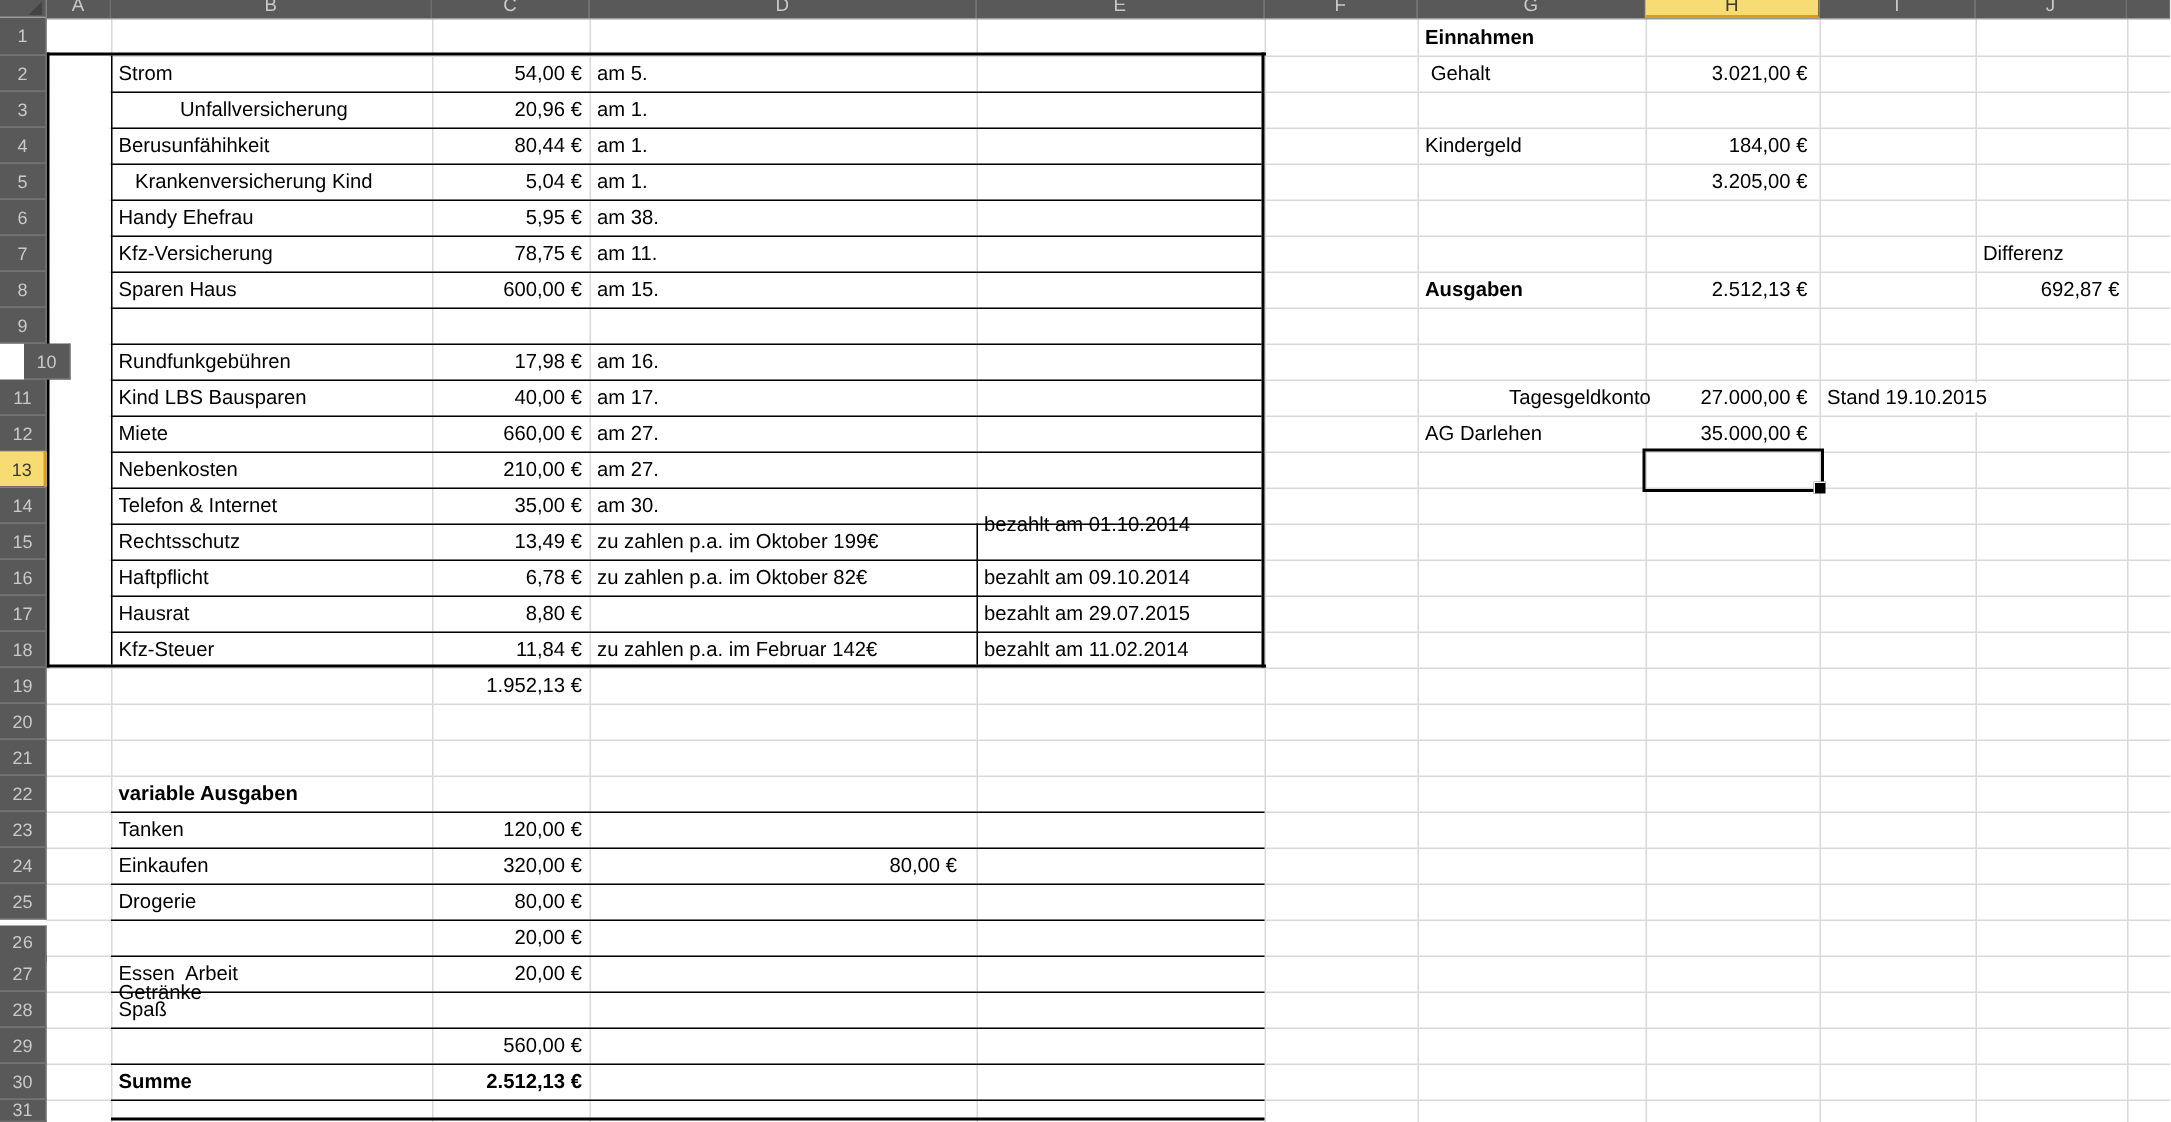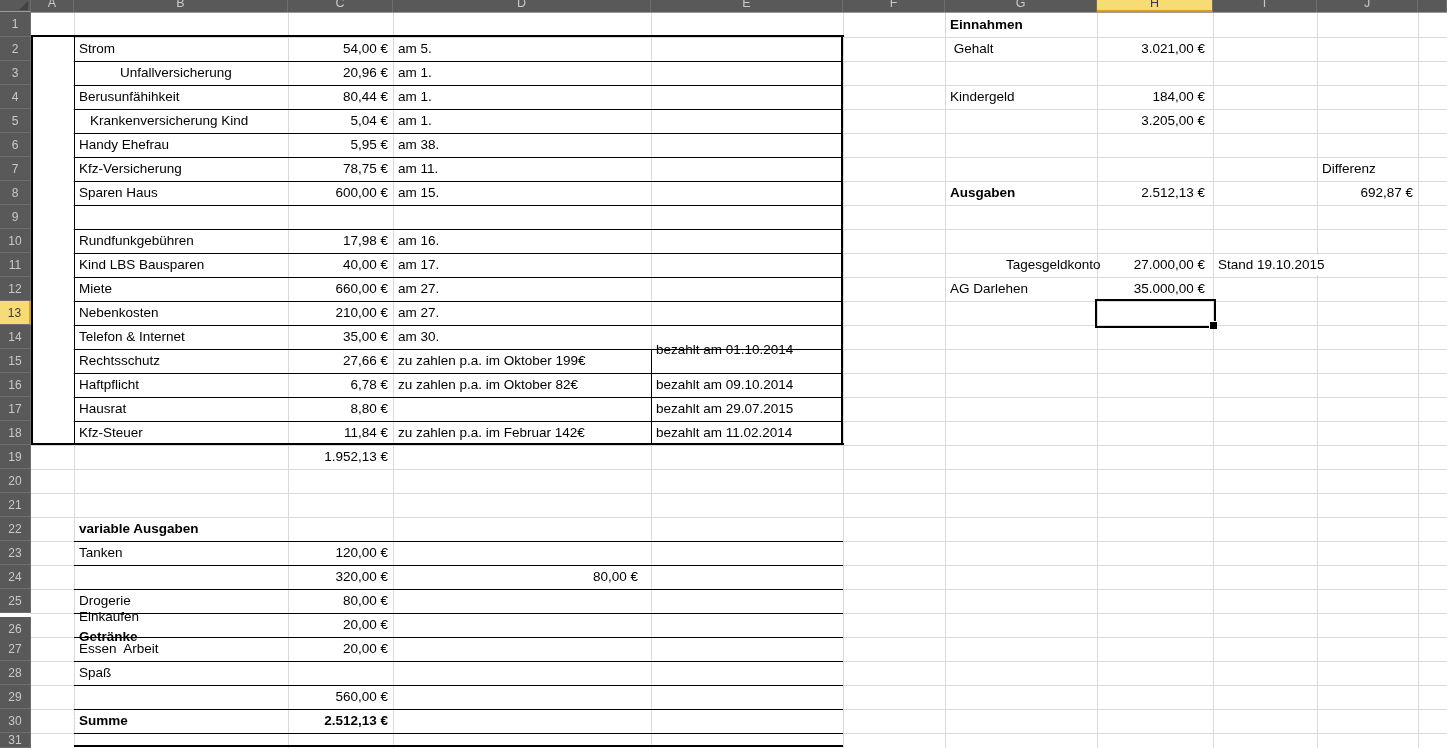--- a/index.html
+++ b/index.html
@@ -176,44 +176,44 @@
     <div class="cell" style="top: 277px; height: 24px; line-height: 24px; left: 398px;">am 27.</div>
     <div class="cell" style="top: 277px; height: 24px; line-height: 24px; left: 950px;">AG Darlehen</div>
     <div class="cell right" style="top: 277px; height: 24px; line-height: 24px; right: 242px;">35.000,00 €</div>
     <div class="cell" style="top: 301px; height: 24px; line-height: 24px; left: 79px;">Nebenkosten</div>
     <div class="cell right" style="top: 301px; height: 24px; line-height: 24px; right: 1059px;">210,00 €</div>
     <div class="cell" style="top: 301px; height: 24px; line-height: 24px; left: 398px;">am 27.</div>
     <div class="cell" style="top: 325px; height: 24px; line-height: 24px; left: 79px;">Telefon &amp; Internet</div>
     <div class="cell right" style="top: 325px; height: 24px; line-height: 24px; right: 1059px;">35,00 €</div>
     <div class="cell" style="top: 325px; height: 24px; line-height: 24px; left: 398px;">am 30.</div>
     <div class="cell" style="top: 349px; height: 24px; line-height: 24px; left: 79px;">Rechtsschutz</div>
-    <div class="cell right" style="top: 349px; height: 24px; line-height: 24px; right: 1059px;">27,66 €</div>
+    <div class="cell right" style="top: 349px; height: 24px; line-height: 24px; right: 1059px;">13,49 €</div>
     <div class="cell" style="top: 349px; height: 24px; line-height: 24px; left: 398px;">zu zahlen p.a. im Oktober 199€</div>
     <div class="cell" style="top: 338px; height: 24px; line-height: 24px; left: 656px;">bezahlt am 01.10.2014</div>
     <div class="cell" style="top: 373px; height: 24px; line-height: 24px; left: 79px;">Haftpflicht</div>
     <div class="cell right" style="top: 373px; height: 24px; line-height: 24px; right: 1059px;">6,78 €</div>
     <div class="cell" style="top: 373px; height: 24px; line-height: 24px; left: 398px;">zu zahlen p.a. im Oktober 82€</div>
     <div class="cell" style="top: 373px; height: 24px; line-height: 24px; left: 656px;">bezahlt am 09.10.2014</div>
     <div class="cell" style="top: 397px; height: 24px; line-height: 24px; left: 79px;">Hausrat</div>
     <div class="cell right" style="top: 397px; height: 24px; line-height: 24px; right: 1059px;">8,80 €</div>
     <div class="cell" style="top: 397px; height: 24px; line-height: 24px; left: 656px;">bezahlt am 29.07.2015</div>
     <div class="cell" style="top: 421px; height: 24px; line-height: 24px; left: 79px;">Kfz-Steuer</div>
     <div class="cell right" style="top: 421px; height: 24px; line-height: 24px; right: 1059px;">11,84 €</div>
     <div class="cell" style="top: 421px; height: 24px; line-height: 24px; left: 398px;">zu zahlen p.a. im Februar 142€</div>
     <div class="cell" style="top: 421px; height: 24px; line-height: 24px; left: 656px;">bezahlt am 11.02.2014</div>
     <div class="cell right" style="top: 445px; height: 24px; line-height: 24px; right: 1059px;">1.952,13 €</div>
     <div class="cell bold" style="top: 517px; height: 24px; line-height: 24px; left: 79px;">variable Ausgaben</div>
     <div class="cell" style="top: 541px; height: 24px; line-height: 24px; left: 79px;">Tanken</div>
     <div class="cell right" style="top: 541px; height: 24px; line-height: 24px; right: 1059px;">120,00 €</div>
-    <div class="cell" style="top: 565px; height: 24px; line-height: 24px; left: 79px; margin-top: 40px;">Einkaufen</div>
+    <div class="cell" style="top: 565px; height: 24px; line-height: 24px; left: 79px;">Einkaufen</div>
     <div class="cell right" style="top: 565px; height: 24px; line-height: 24px; right: 1059px;">320,00 €</div>
     <div class="cell right" style="top: 565px; height: 24px; line-height: 24px; right: 809px;">80,00 €</div>
     <div class="cell" style="top: 589px; height: 24px; line-height: 24px; left: 79px;">Drogerie</div>
     <div class="cell right" style="top: 589px; height: 24px; line-height: 24px; right: 1059px;">80,00 €</div>
-    <div class="cell" style="top: 625px; height: 24px; line-height: 24px; left: 79px; font-weight: bold;">Getränke</div>
+    <div class="cell" style="top: 650px; height: 24px; line-height: 24px; left: 79px;">Getränke</div>
     <div class="cell right" style="top: 613px; height: 24px; line-height: 24px; right: 1059px;">20,00 €</div>
     <div class="cell" style="top: 637px; height: 24px; line-height: 24px; left: 79px;">Essen  Arbeit</div>
     <div class="cell right" style="top: 637px; height: 24px; line-height: 24px; right: 1059px;">20,00 €</div>
     <div class="cell" style="top: 661px; height: 24px; line-height: 24px; left: 79px;">Spaß</div>
     <div class="cell right" style="top: 685px; height: 24px; line-height: 24px; right: 1059px;">560,00 €</div>
     <div class="cell bold" style="top: 709px; height: 24px; line-height: 24px; left: 79px;">Summe</div>
     <div class="cell bold right" style="top: 709px; height: 24px; line-height: 24px; right: 1059px;">2.512,13 €</div>
     <div class="" id="colstrip" style="left: 31px; width: 1416px;">
       <div class="colhdr" style="left: 0px; width: 43px;">
         <div class="lbl">A</div>
@@ -252,37 +252,37 @@
     <div class="" id="rowstrip">
       <div class="rowhdr" style="top: 0px; height: 25px; line-height: 25px;">1</div>
       <div class="rowhdr" style="top: 25px; height: 24px; line-height: 24px;">2</div>
       <div class="rowhdr" style="top: 49px; height: 24px; line-height: 24px;">3</div>
       <div class="rowhdr" style="top: 73px; height: 24px; line-height: 24px;">4</div>
       <div class="rowhdr" style="top: 97px; height: 24px; line-height: 24px;">5</div>
       <div class="rowhdr" style="top: 121px; height: 24px; line-height: 24px;">6</div>
       <div class="rowhdr" style="top: 145px; height: 24px; line-height: 24px;">7</div>
       <div class="rowhdr" style="top: 169px; height: 24px; line-height: 24px;">8</div>
       <div class="rowhdr" style="top: 193px; height: 24px; line-height: 24px;">9</div>
-      <div class="rowhdr" style="top: 217px; height: 24px; line-height: 24px;">10</div>
+      <div class="rowhdr" style="top: 217px; height: 24px; line-height: 24px; margin-left: 16px;">10</div>
       <div class="rowhdr" style="top: 241px; height: 24px; line-height: 24px;">11</div>
       <div class="rowhdr" style="top: 265px; height: 24px; line-height: 24px;">12</div>
       <div class="rowhdr sel" style="top: 289px; height: 24px; line-height: 24px;">13</div>
       <div class="rowhdr" style="top: 313px; height: 24px; line-height: 24px;">14</div>
       <div class="rowhdr" style="top: 337px; height: 24px; line-height: 24px;">15</div>
       <div class="rowhdr" style="top: 361px; height: 24px; line-height: 24px;">16</div>
       <div class="rowhdr" style="top: 385px; height: 24px; line-height: 24px;">17</div>
       <div class="rowhdr" style="top: 409px; height: 24px; line-height: 24px;">18</div>
       <div class="rowhdr" style="top: 433px; height: 24px; line-height: 24px;">19</div>
       <div class="rowhdr" style="top: 457px; height: 24px; line-height: 24px;">20</div>
       <div class="rowhdr" style="top: 481px; height: 24px; line-height: 24px;">21</div>
       <div class="rowhdr" style="top: 505px; height: 24px; line-height: 24px;">22</div>
       <div class="rowhdr" style="top: 529px; height: 24px; line-height: 24px;">23</div>
       <div class="rowhdr" style="top: 553px; height: 24px; line-height: 24px;">24</div>
       <div class="rowhdr" style="top: 577px; height: 24px; line-height: 24px;">25</div>
-      <div class="rowhdr" style="top: 605px; height: 24px; line-height: 24px;">26</div>
+      <div class="rowhdr" style="top: 605px; height: 24px; line-height: 24px; font-family: Liberation Mono, monospace;">26</div>
       <div class="rowhdr" style="top: 625px; height: 24px; line-height: 24px;">27</div>
       <div class="rowhdr" style="top: 649px; height: 24px; line-height: 24px;">28</div>
       <div class="rowhdr" style="top: 673px; height: 24px; line-height: 24px;">29</div>
       <div class="rowhdr" style="top: 697px; height: 24px; line-height: 24px;">30</div>
       <div class="rowhdr" style="top: 721px; height: 15px; line-height: 15px;">31</div>
     </div>
     <div class="" id="corner">
       <div class="tri"></div>
     </div>
     <div class="" id="selbox" style="left: 1095px; top: 299px; width: 121px; height: 29px;"></div>

